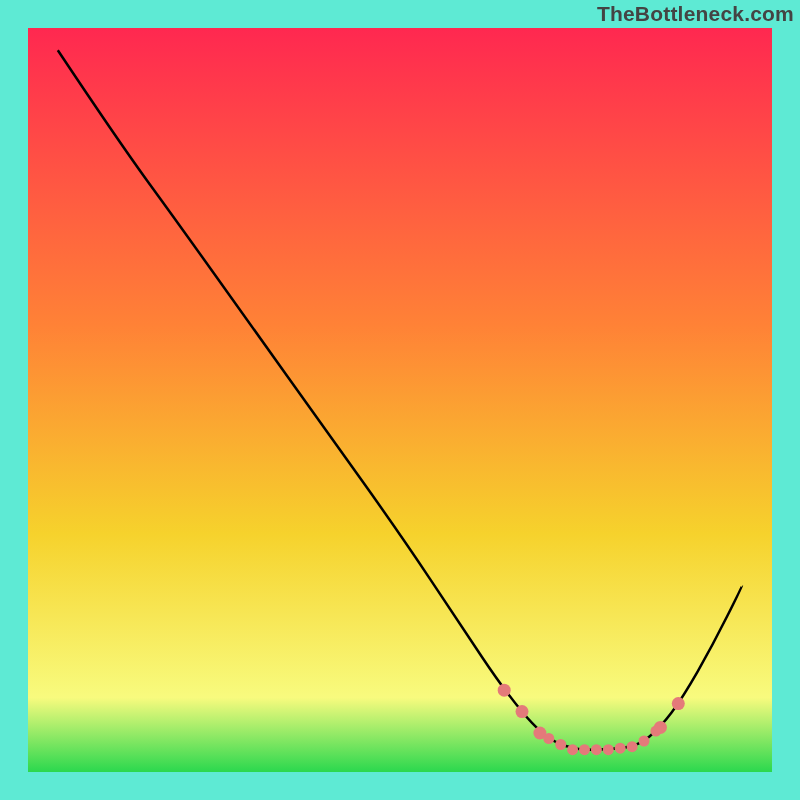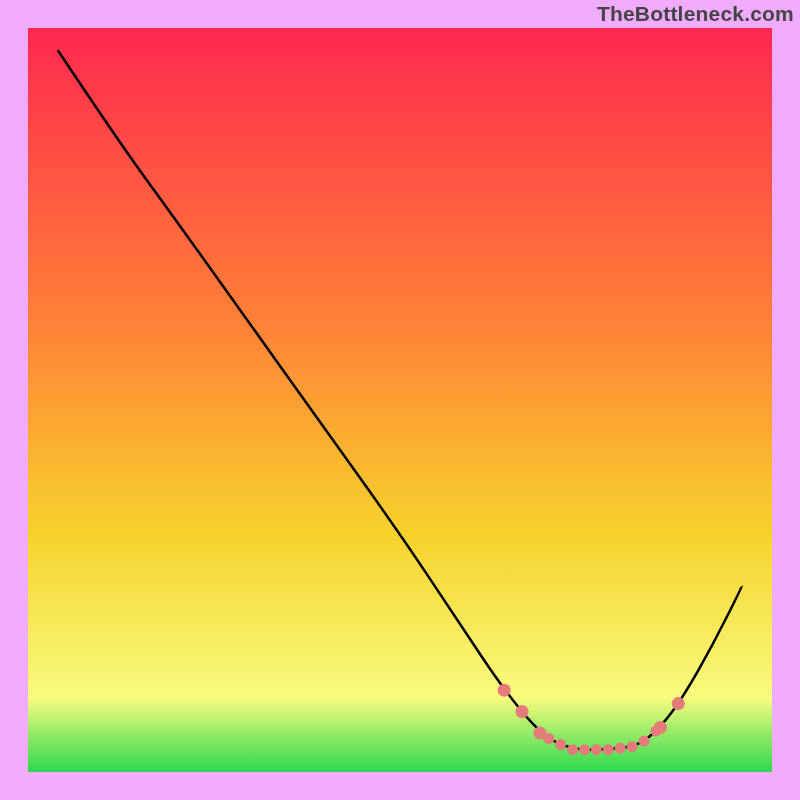--- a/index.html
+++ b/index.html
@@ -6,21 +6,21 @@
     margin: 0;
     padding: 0;
     width: 800px;
     height: 800px;
     overflow: hidden;
   }
   .frame {
     box-sizing: border-box;
     width: 800px;
     height: 800px;
-    background: #f0abfc;
+    background: #5eead4;
     position: relative;
     text-align: right;
   }
   .watermark {
     position: absolute;
     top: 2px;
     right: 6px;
     color: #444;
     font-family: Arial, Helvetica, sans-serif;
     font-size: 21px;

